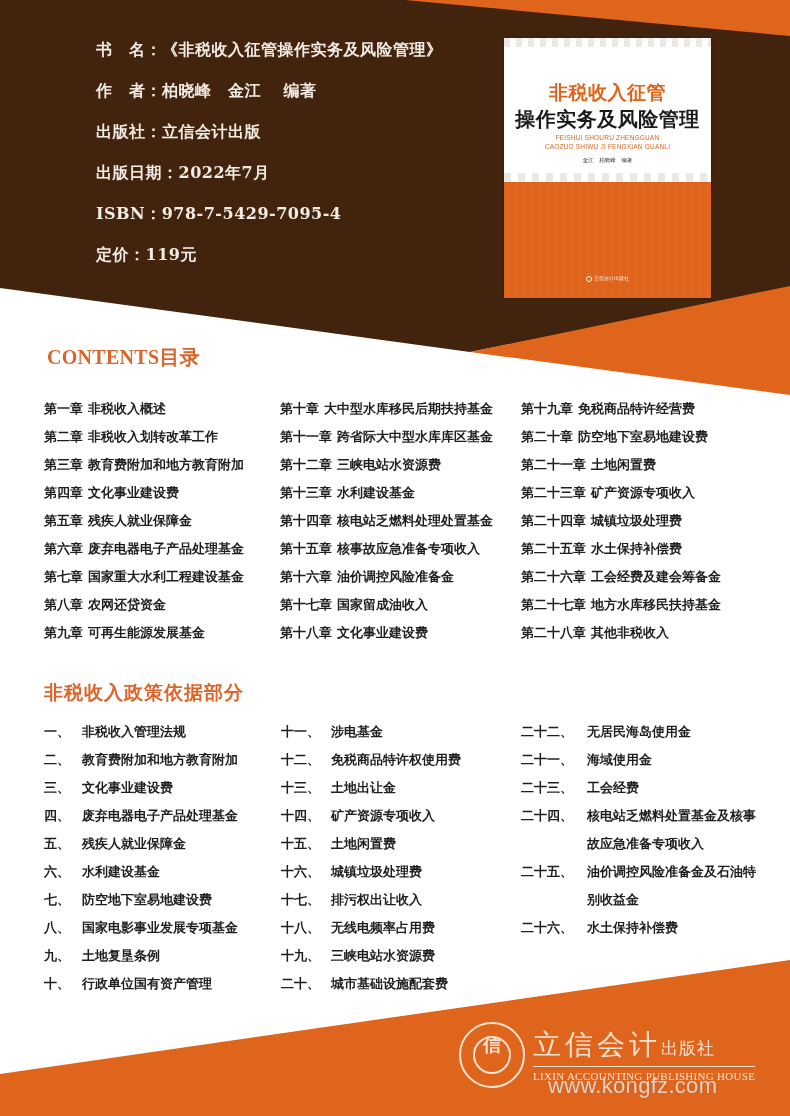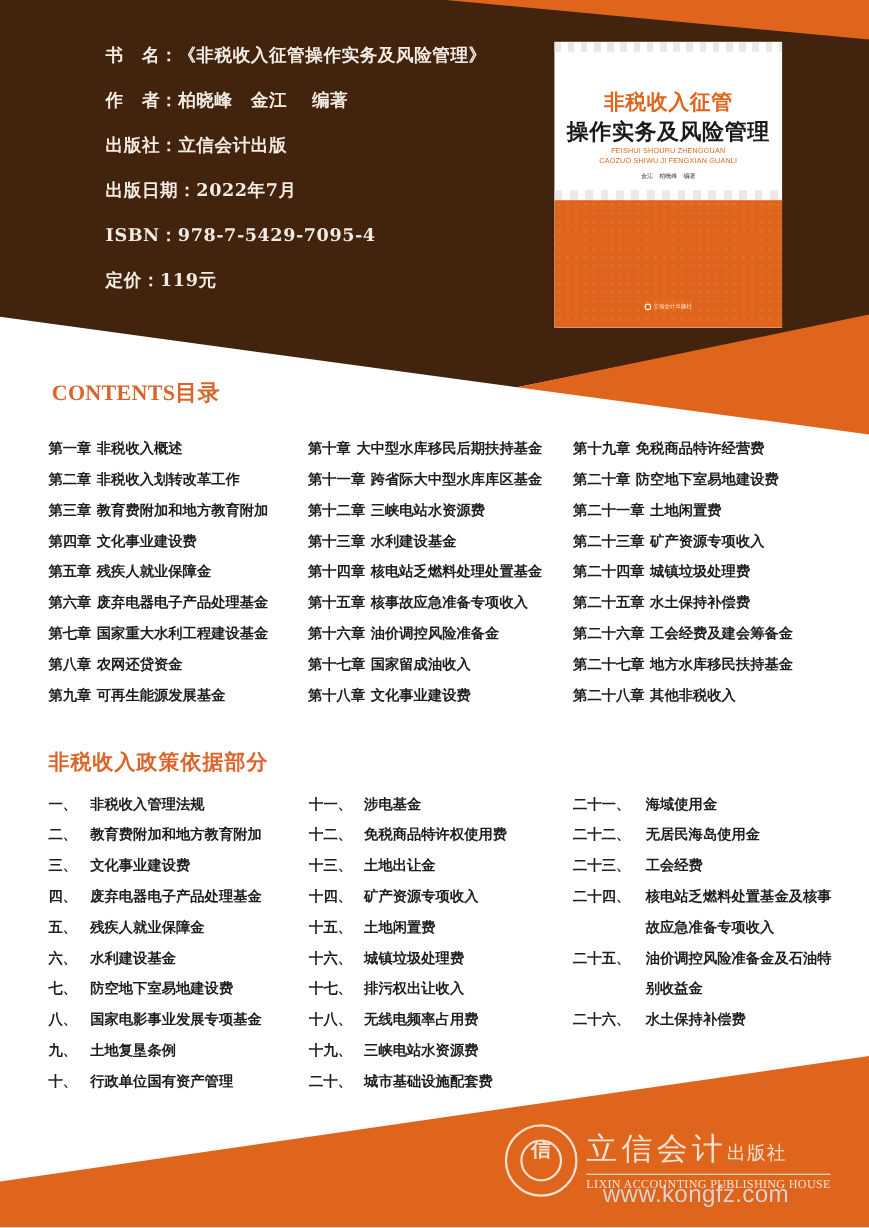--- a/index.html
+++ b/index.html
@@ -219,26 +219,26 @@
       <span class="t">三峡电站水资源费</span>
     </div>
   <div class="item">
       <span class="no">二十、</span>
       <span class="t">城市基础设施配套费</span>
     </div>
 </div>
 
 <div class="col pol pol-col3">
   <div class="item">
+      <span class="no">二十二、</span>
+      <span class="t">无居民海岛使用金</span>
+    </div>
+  <div class="item">
       <span class="no">二十一、</span>
       <span class="t">海域使用金</span>
-    </div>
-  <div class="item">
-      <span class="no">二十二、</span>
-      <span class="t">无居民海岛使用金</span>
     </div>
   <div class="item">
       <span class="no">二十三、</span>
       <span class="t">工会经费</span>
     </div>
   <div class="item wrap">
       <span class="no">二十四、</span>
       <span class="txt">核电站乏燃料处置基金及核事故应急准备专项收入</span>
     </div>
   <div class="item wrap">

